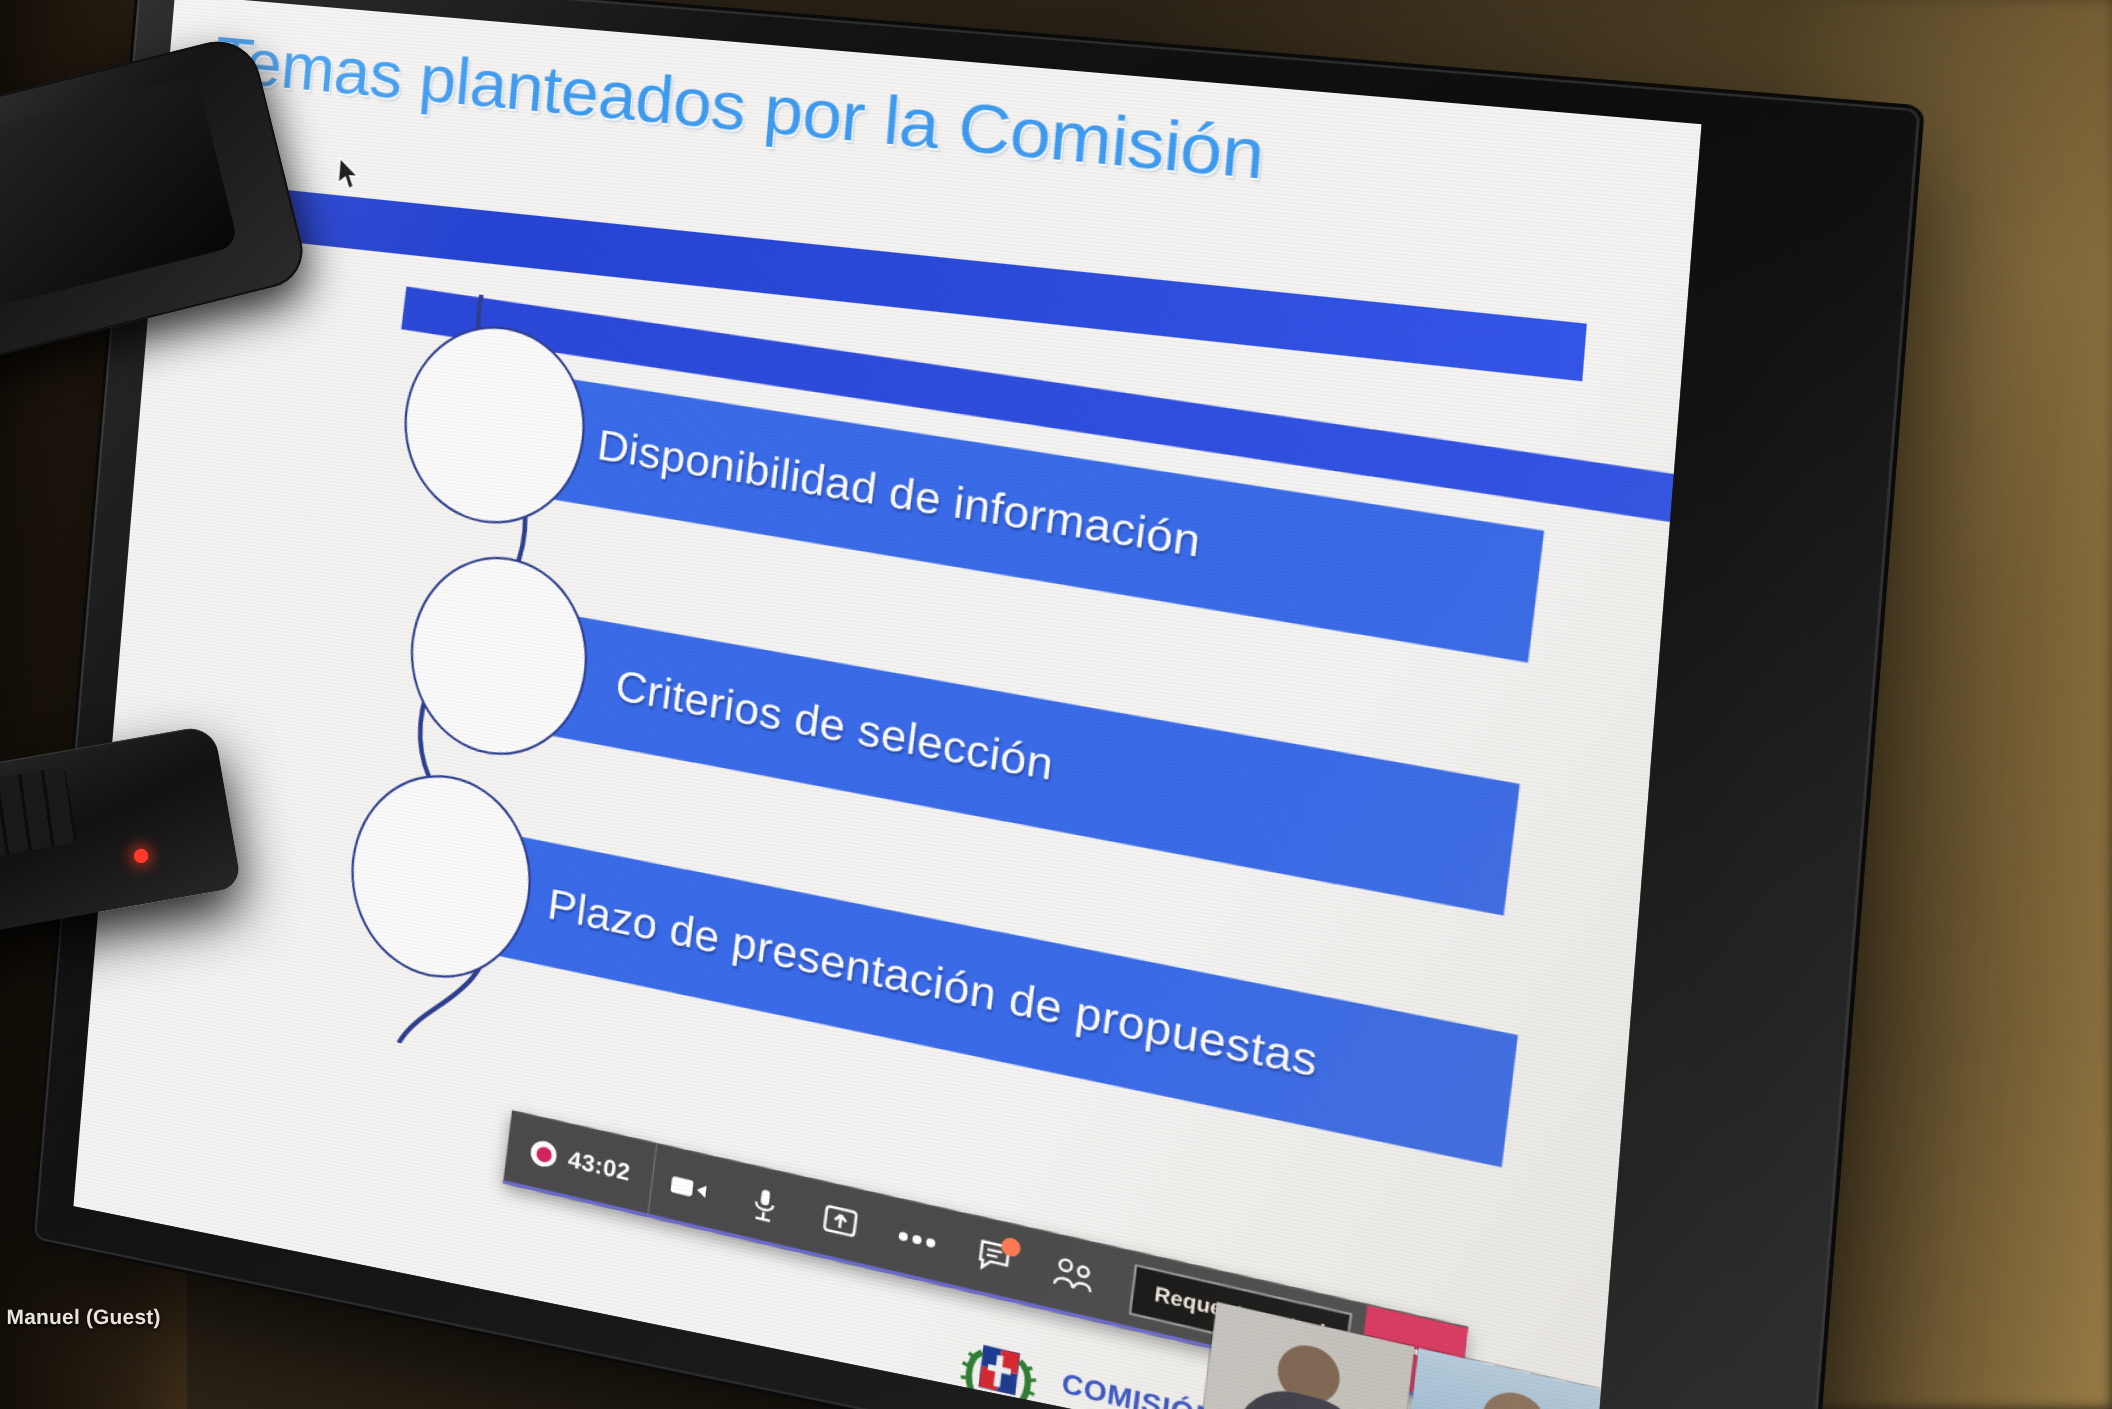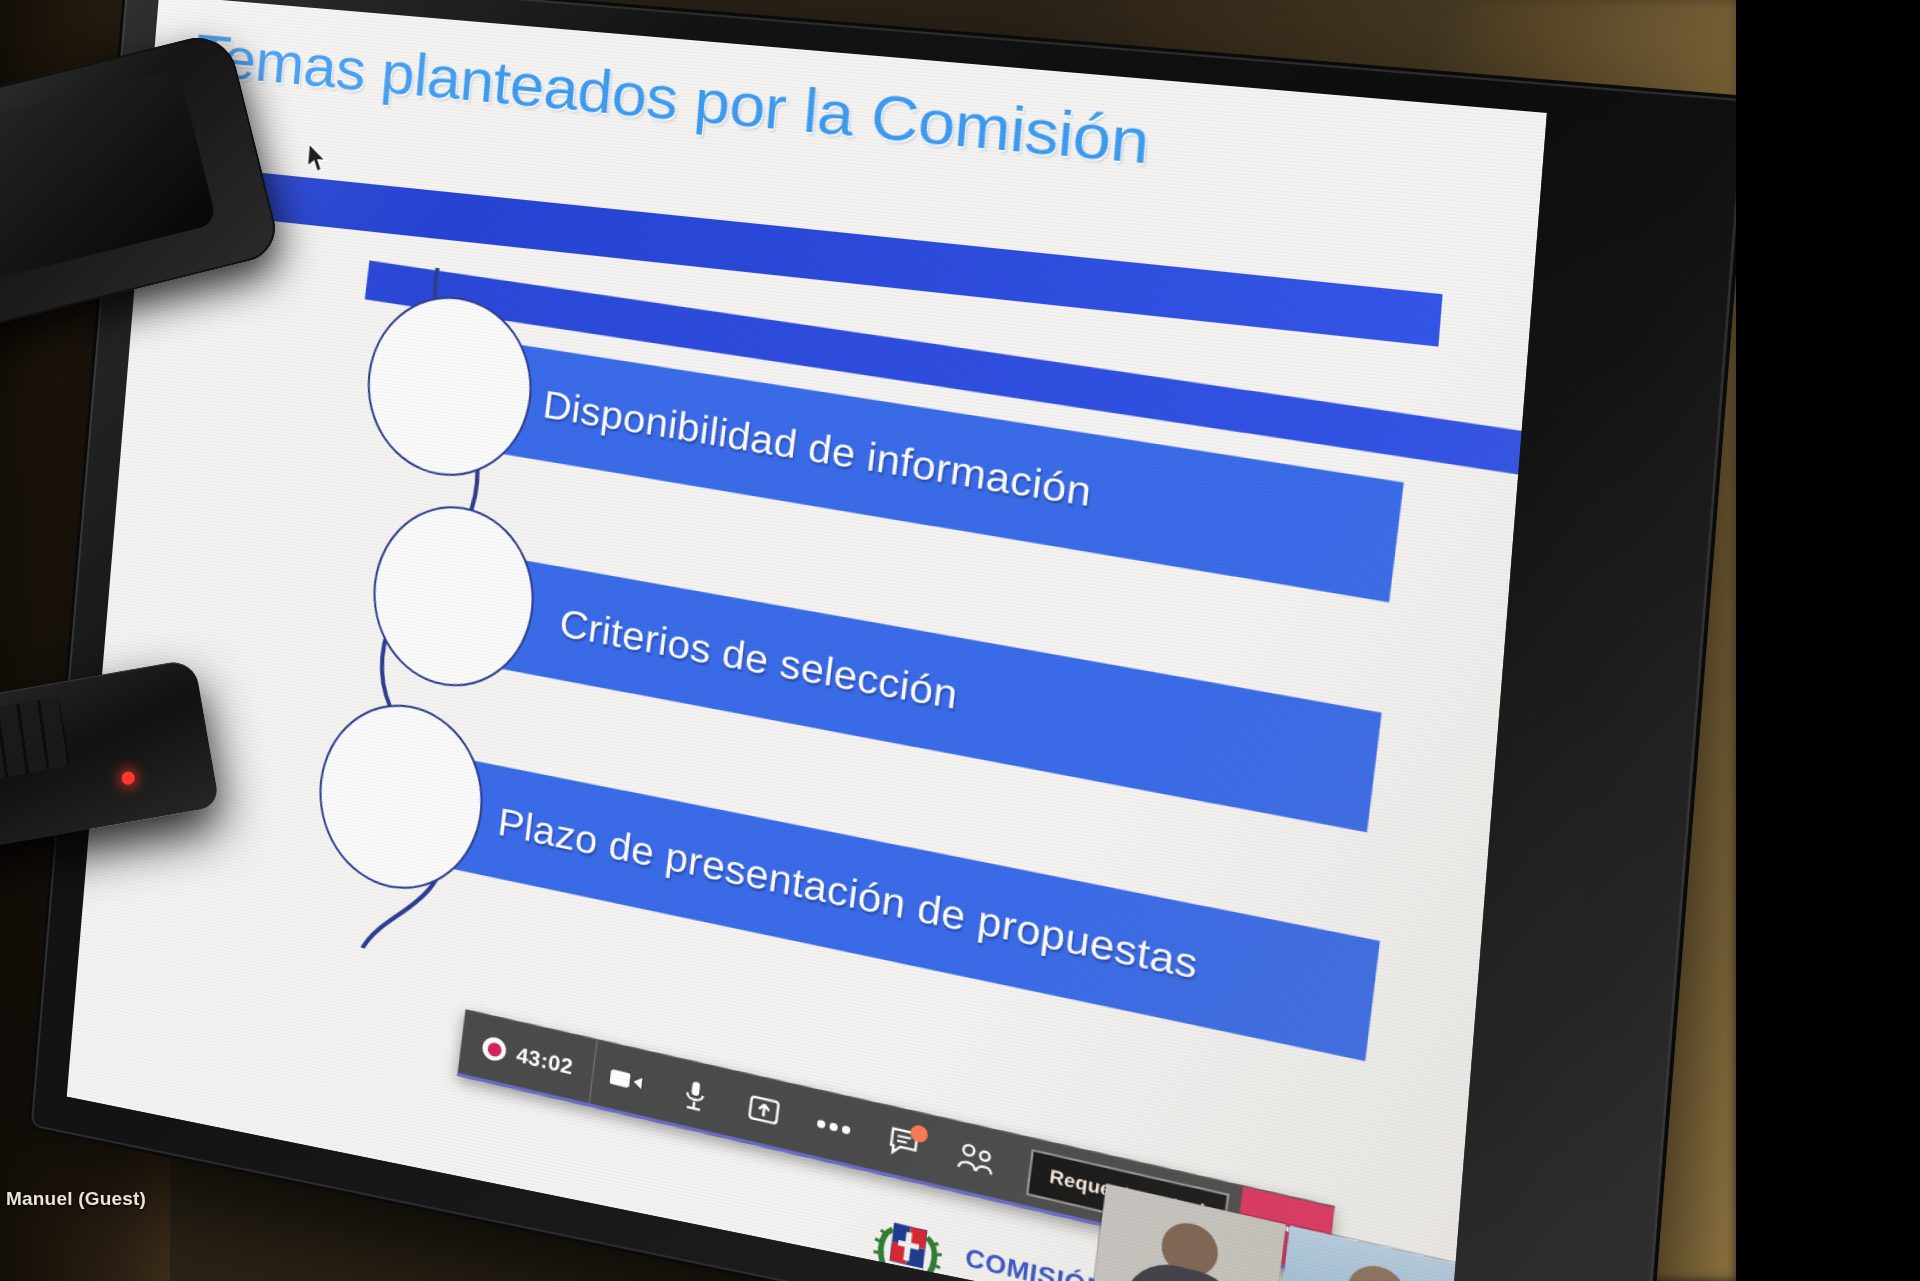--- a/index.html
+++ b/index.html
@@ -1,20 +1,20 @@
 <!DOCTYPE html>
 <html><head>
 <meta charset="utf-8">
 <title>Teams Screen Share — Slide Photo</title>
 <style>
   html,body{margin:0;padding:0;background:#000;}
   body{width:1920px;height:1281px;overflow:hidden;font-family:"Liberation Sans",sans-serif;}
 
   
-  #scene{position:relative;width:1736px;height:1281px;overflow:hidden;
+  #scene{position:relative;width:1920px;height:1281px;overflow:hidden;
     background:
       radial-gradient(ellipse 900px 700px at 1870px 250px, #6e5a36 0%, #4a3c22 45%, #2a2216 100%),
       linear-gradient(105deg,#1b150d 0%,#241b10 30%,#3a2d1a 68%,#5a4829 100%);
   }
   
   .wall-right{position:absolute;right:0;top:0;width:300px;height:1281px;
     background:linear-gradient(100deg, rgba(0,0,0,0) 0%, rgba(150,120,65,.55) 60%, rgba(190,155,85,.75) 100%);
     filter:blur(6px);}
   .wall-left{position:absolute;left:0;top:0;width:170px;height:1281px;
     background:linear-gradient(90deg,#120d07 0%,#2a1f12 70%,#3d2d18 100%);}

